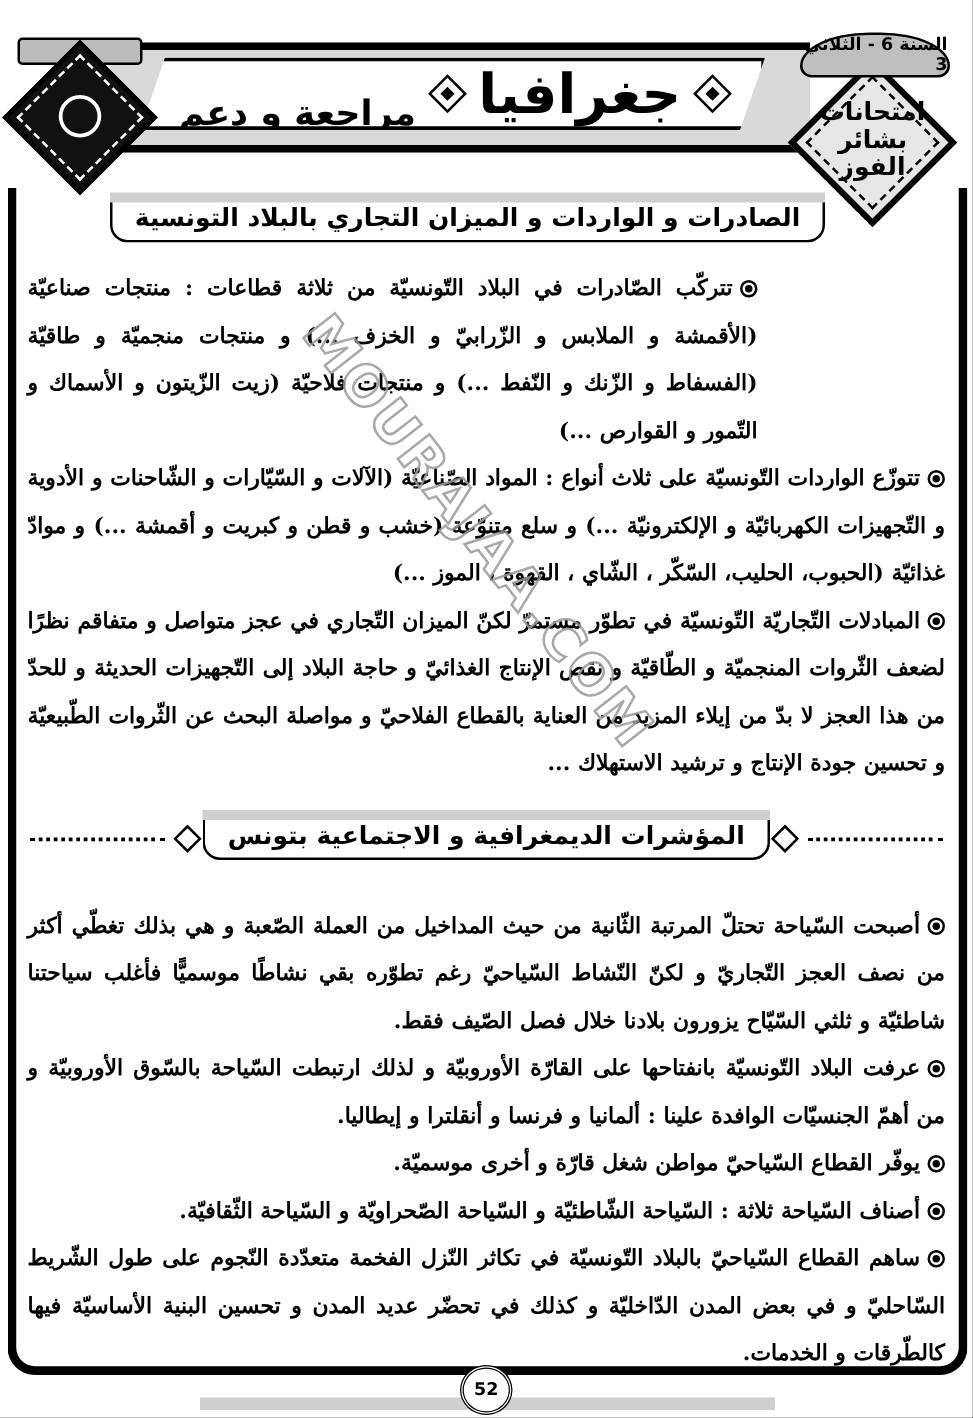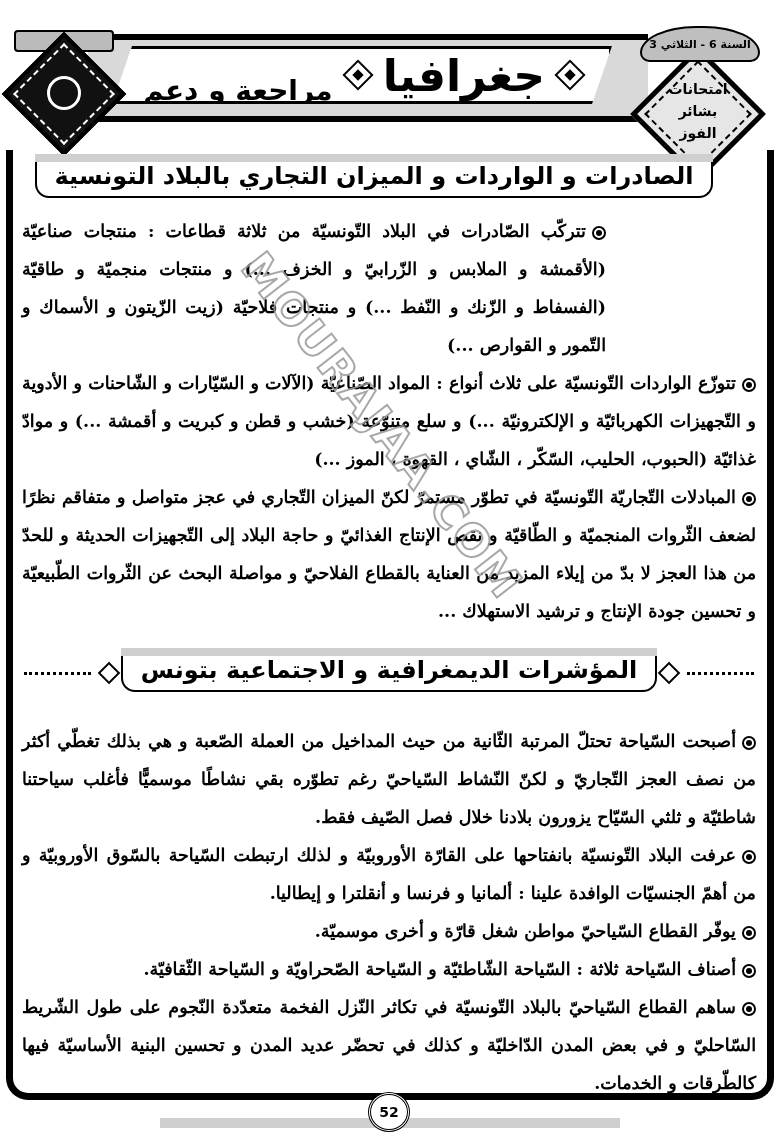--- a/index.html
+++ b/index.html
@@ -49,50 +49,50 @@
       position: absolute; left: 10px; top: 0; width: 100px; height: 22px;
       background: #bbb; border: 2px solid #000; border-radius: 4px;
     }
     .badge-right {
       position: absolute; right: 2px; top: 26px; width: 156px; height: 165px;
     }
     .badge-right .ribbon {
       position: absolute; left: 20px; top: 0; width: 120px; height: 36px;
       background: #bfbfbf; border: 2px solid #000; border-radius: 50% 50% 10px 10px / 80% 80% 10px 10px;
       display: flex; align-items: center; justify-content: center;
-      font-family: "DejaVu Sans", sans-serif; font-weight: bold; font-size: 11px;
+      font-family: "DejaVu Sans", sans-serif; font-weight: bold; font-size: 14px;
     }
     .badge-right .diamond {
       position: absolute; left: 30px; top: 40px; width: 96px; height: 96px;
       background: #e6e6e6; transform: rotate(45deg); border: 5px solid #000;
       outline: 2px dashed #000; outline-offset: -12px;
     }
     .badge-right .label {
       position: absolute; left: 28px; top: 52px; width: 100px; text-align: center;
-      font-family: "DejaVu Sans", sans-serif; font-weight: bold; font-size: 14px; line-height: 22px;
+      font-family: "DejaVu Sans", sans-serif; font-weight: bold; font-size: 20px; line-height: 22px;
     }
 
     
     .frame {
       position: absolute; left: 6px; top: 150px; width: 768px; height: 950px;
       border-left: 7px solid #000; border-right: 7px solid #000; border-bottom: 7px solid #000;
       border-radius: 0 0 22px 22px;
     }
 
     
     .section-title-wrap {
       position: absolute; left: 0; right: 0; display: flex; justify-content: center; align-items: center;
     }
     .dots-line {
       flex: 1; height: 0; border-top: 3px dotted #000; margin: 0 6px;
     }
     .section-title {
       position: relative; padding: 2px 18px 6px; background: #fff;
       border: 2px solid #000; border-top: none; border-radius: 0 0 14px 14px;
-      font-family: "DejaVu Sans", sans-serif; font-weight: bold; font-size: 24px;
+      font-family: "DejaVu Sans", sans-serif; font-weight: bold; font-size: 20px;
       white-space: nowrap;
     }
     .section-title::before {
       content: ""; position: absolute; left: -2px; right: -2px; top: -6px; height: 8px; background: #cfcfcf;
     }
     .knot {
       width: 16px; height: 16px; border: 2px solid #000; transform: rotate(45deg); margin: 0 4px; background:#fff;
     }
 
     

